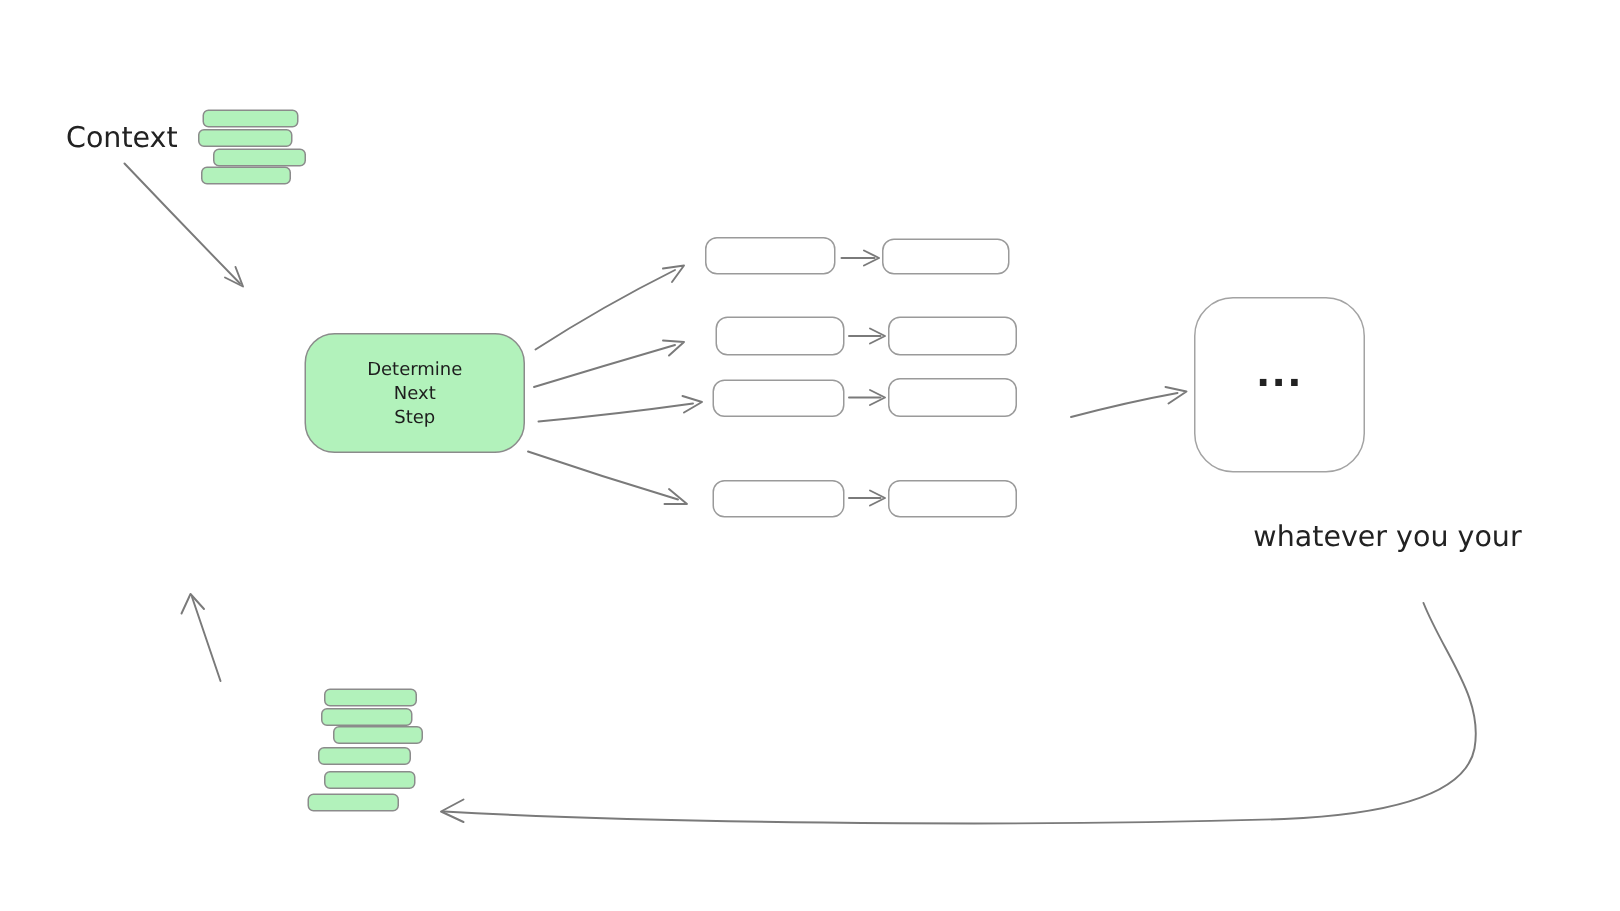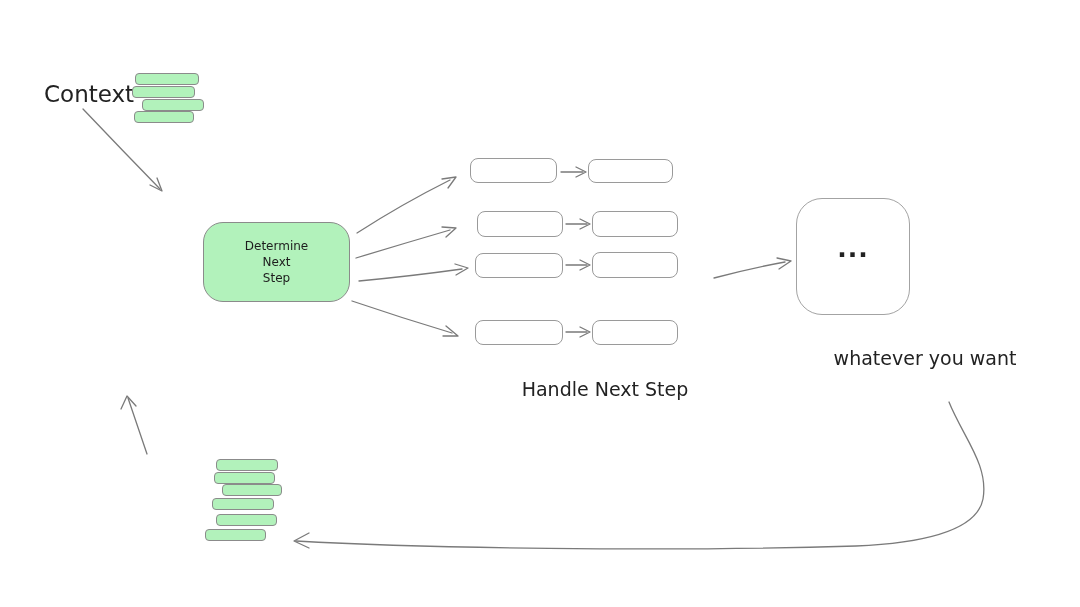--- a/index.html
+++ b/index.html
@@ -6,21 +6,21 @@
   .canvas{
     position:relative;width:1080px;height:607px;background:#ffffff;overflow:hidden;
     font-family:"DejaVu Sans", sans-serif;color:#1f1f1f;
   }
   .arrow-layer{position:absolute;left:0;top:0;width:1080px;height:607px;pointer-events:none;}
   .arrow-layer path{fill:none;stroke:#7a7a7a;stroke-width:1.3;stroke-linecap:round;stroke-linejoin:round;}
   .title{
     position:absolute;left:0;top:28px;width:1080px;text-align:center;
     font-size:26px;font-weight:bold;color:#2b7cc4;letter-spacing:0.5px;
   }
-  .label{position:absolute;font-size:23px;font-weight:500;color:#222;white-space:nowrap;}
+  .label{position:absolute;font-size:19px;font-weight:500;color:#222;white-space:nowrap;}
   .bar{
     position:absolute;height:12px;background:#b2f2bb;border:1.4px solid #8b8b8b;
     border-radius:4px;box-sizing:border-box;
   }
   .green-node{
     position:absolute;left:203px;top:222px;width:147px;height:80px;background:#b2f2bb;
     border:1.6px solid #8b8b8b;border-radius:20px;display:flex;align-items:center;justify-content:center;
     font-size:12px;line-height:1.35;text-align:center;white-space:pre-line;color:#1d1d1d;box-sizing:border-box;
   }
   .hbox{
@@ -110,26 +110,25 @@
     <div class="hbox" style="left:477px;top:211px;width:86px;height:26px;"></div>
     <div class="hbox" style="left:592px;top:211px;width:86px;height:26px;"></div>
 
     <div class="hbox" style="left:475px;top:253px;width:88px;height:25px;"></div>
     <div class="hbox" style="left:592px;top:252px;width:86px;height:26px;"></div>
 
     <div class="hbox" style="left:475px;top:320px;width:88px;height:25px;"></div>
     <div class="hbox" style="left:592px;top:320px;width:86px;height:25px;"></div>
   </div>
 
-  <div class="center-label" style="left:480px;top:378px;width:250px;">Handle Next Step</div>
 
   <div class="bigbox">
     <span class="dots">...</span>
   </div>
-  <div class="center-label" style="left:820px;top:347px;width:210px;">whatever you want</div>
+  <div class="center-label" style="left:820px;top:347px;width:210px;">whatever you your</div>
 
   <div>
     <div class="bar" style="left:216px;top:459px;width:62px;"></div>
     <div class="bar" style="left:214px;top:472px;width:61px;"></div>
     <div class="bar" style="left:222px;top:484px;width:60px;"></div>
     <div class="bar" style="left:212px;top:498px;width:62px;"></div>
     <div class="bar" style="left:216px;top:514px;width:61px;"></div>
     <div class="bar" style="left:205px;top:529px;width:61px;"></div>
   </div>
 

